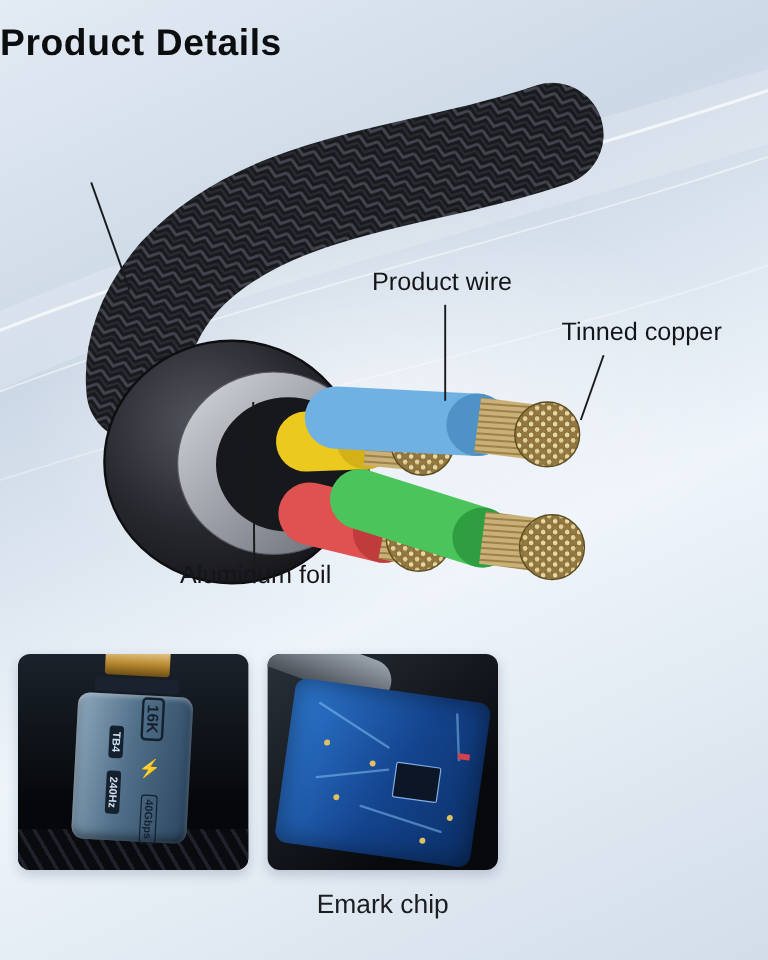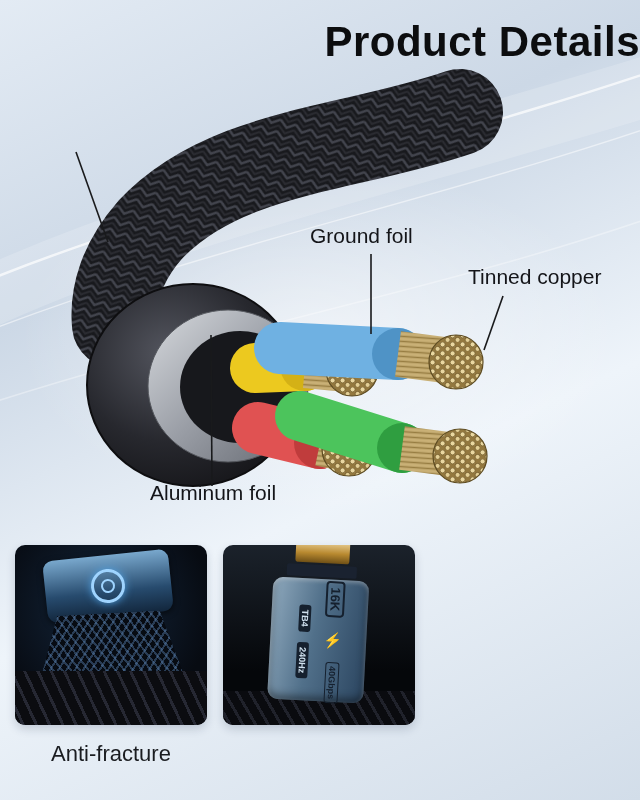--- a/index.html
+++ b/index.html
@@ -1,27 +1,27 @@
 <!DOCTYPE html>
 <html><head>
 <meta charset="utf-8">
 <style>
   html,body{margin:0;padding:0;background:#ffffff;}
   .page{position:relative;width:640px;height:800px;overflow:hidden;
     background:linear-gradient(155deg,#e3ebf4 0%,#ccd8e6 30%,#eef4fa 60%,#d2dde9 100%);
     font-family:"Liberation Sans",sans-serif;}
   svg.bg{position:absolute;inset:0;z-index:0;}
   svg.art{position:absolute;inset:0;z-index:2;}
-  .title{position:absolute;top:18px;left:0;right:0;text-align:right;margin:0;
-    font-size:42px;font-weight:900;color:#0c0d0f;letter-spacing:.5px;z-index:4;}
+  .title{position:absolute;top:18px;left:0;right:0;text-align:left;margin:0;
+    font-size:31px;font-weight:900;color:#0c0d0f;letter-spacing:.5px;z-index:4;}
   .lbl{position:absolute;z-index:5;font-size:21px;font-weight:500;color:#141519;}
   .lbl.weaving{left:38px;top:112px}
   .lbl.ground{left:310px;top:224px}
   .lbl.tinned{left:468px;top:265px}
-  .lbl.foil{left:150px;top:481px}
+  .lbl.foil{left:150px;top:468px}
   .features{position:absolute;left:15px;top:545px;display:flex;gap:16px;z-index:6;}
   .feature{width:192px;display:flex;flex-direction:column;align-items:center;}
   .panel{position:relative;width:192px;height:180px;border-radius:10px;overflow:hidden;
     box-shadow:0 4px 10px rgba(20,40,70,.18);}
   .caption{margin-top:16px;font-size:22px;font-weight:500;color:#1a1c20;}
 
   
   .p1{background:radial-gradient(circle at 45% 35%,#14263c 0%,#070b12 70%);}
   .p1-shell{position:absolute;top:10px;left:30px;width:126px;height:62px;border-radius:10px;
     transform:rotate(-6deg);background:linear-gradient(180deg,#79a8cd,#274b6e 60%,#12263c);
@@ -170,38 +170,26 @@
     <g stroke="#191a1c" stroke-width="1.6">
       <line x1="76" y1="152" x2="108" y2="242"></line>
       <line x1="371" y1="254" x2="371" y2="334"></line>
       <line x1="503" y1="296" x2="484" y2="350"></line>
       <line x1="212" y1="486" x2="211" y2="335"></line>
     </g>
   </svg>
 
   <h1 class="title">Product Details</h1>
 
-  <div class="lbl ground">Ground foil</div>
+  <div class="lbl ground">Product wire</div>
   <div class="lbl tinned">Tinned copper</div>
   <div class="lbl foil">Aluminum foil</div>
 
   <div class="features">
 
-    <div class="feature">
-      <div class="panel p1">
-        <div class="p1-shell">
-          <div class="p1-ring">
-            <div class="p1-ring-inner"></div>
-          </div>
-        </div>
-        <div class="p1-mesh"></div>
-        <div class="p1-braid"></div>
-      </div>
-      <div class="caption">Anti-fracture</div>
-    </div>
 
     <div class="feature">
       <div class="panel p2">
         <div class="p2-braid"></div>
         <div class="p2-conn">
           <div class="p2-tip"></div>
           <div class="p2-collar"></div>
           <div class="p2-body">
             <div class="colv">
               <div class="rotbox bdg-dark">
@@ -220,15 +208,34 @@
                 </div>
               <div class="rotbox bdg-sm">
                   <span>40Gbps</span>
                 </div>
             </div>
           </div>
         </div>
       </div>
     </div>
 
+    <div class="feature">
+      <div class="panel p3">
+        <div class="p3-cable"></div>
+        <div class="p3-pcb">
+          <div class="trace t1"></div>
+          <div class="trace t2"></div>
+          <div class="trace t3"></div>
+          <div class="trace t4"></div>
+          <div class="pad pd1"></div>
+          <div class="pad pd2"></div>
+          <div class="pad pd3"></div>
+          <div class="pad pd4"></div>
+          <div class="pad pd5"></div>
+          <div class="redc"></div>
+          <div class="p3-chip"></div>
+        </div>
+      </div>
+      <div class="caption">Emark chip</div>
+    </div>
 
   </div>
 </div>
 
 </body></html>

